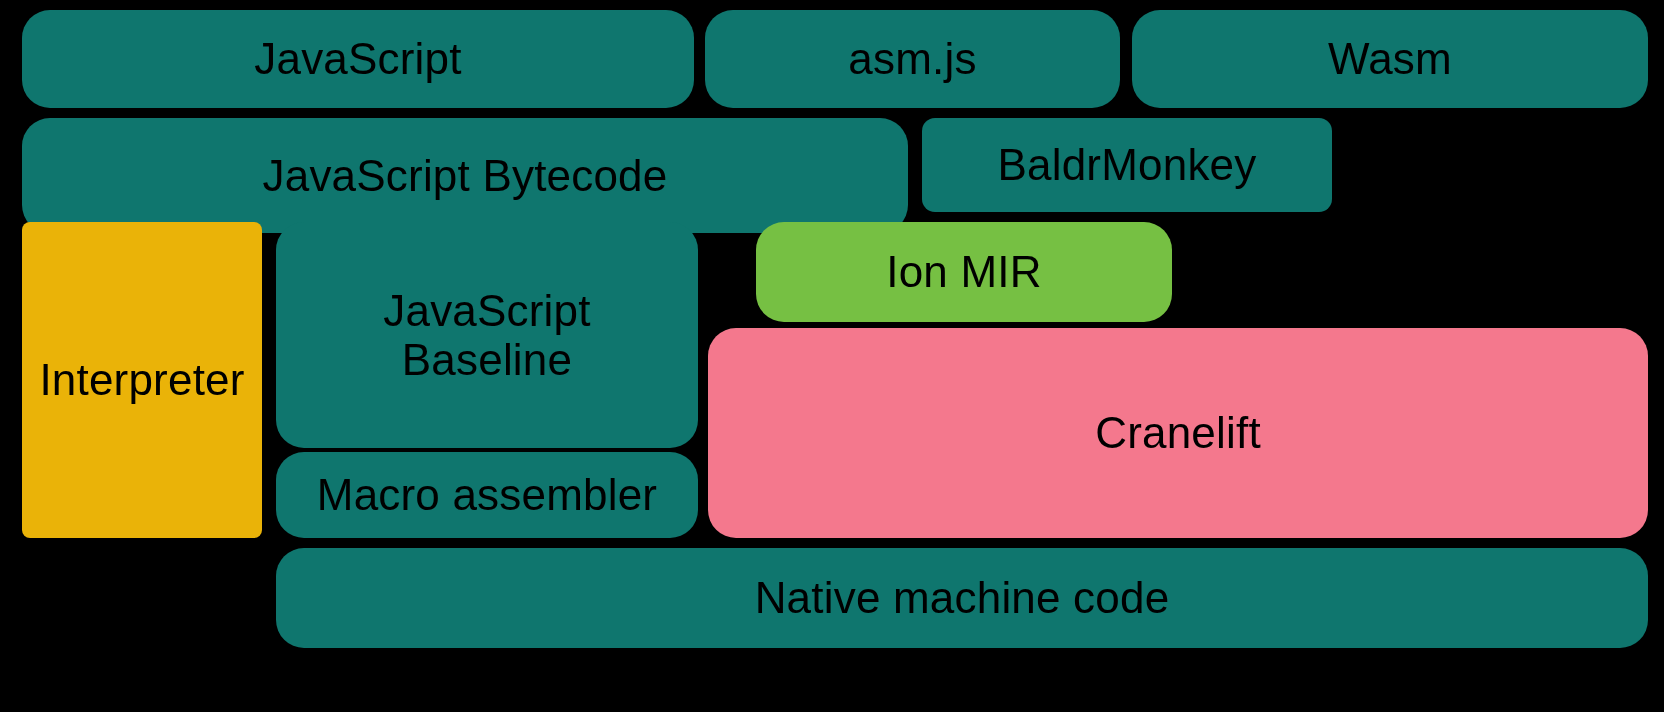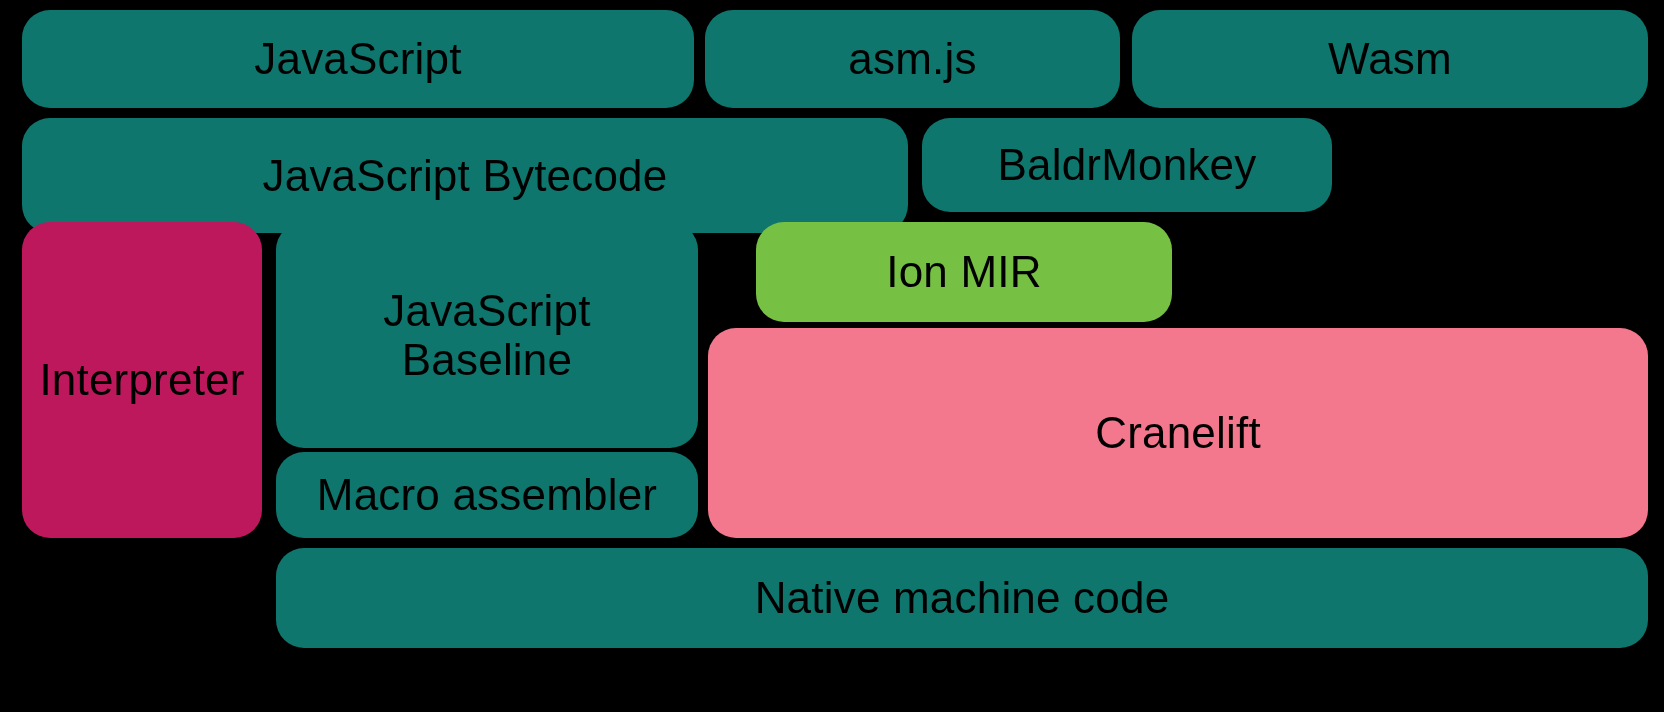--- a/index.html
+++ b/index.html
@@ -28,32 +28,32 @@
     align-items: center;
     justify-content: center;
     text-align: center;
     font-size: 44px;
     line-height: 1.12;
     font-weight: 400;
     letter-spacing: 0.2px;
     white-space: pre-line;
     padding: 0 10px;
   }
-  .node.gray   { background: #be185d; }
+  .node.gray   { background: #eab308; border-radius: 8px; }
   .node.green  { background: #76c043; }
   .node.pink   { background: #f4788d; }
 
   
   #n-javascript       { left:22px;   top:10px;  width:672px;  height:98px; }
   #n-asmjs            { left:705px;  top:10px;  width:415px;  height:98px; }
   #n-wasm             { left:1132px; top:10px;  width:516px;  height:98px; }
 
   
   #n-js-bytecode      { left:22px;   top:118px; width:886px;  height:115px; }
-  #n-baldrmonkey      { left:922px;  top:118px; width:410px;  height:94px; }
+  #n-baldrmonkey      { left:922px;  top:118px; width:410px;  height:94px;border-radius:13px; }
 
   
   #n-interpreter      { left:22px;   top:222px; width:240px;  height:316px; }
   #n-js-baseline      { left:276px;  top:222px; width:422px;  height:226px; }
   #n-macro-assembler  { left:276px;  top:452px; width:422px;  height:86px; }
   #n-ion-mir          { left:708px;  top:222px; width:416px;  height:100px;margin-left:48px; }
   #n-cranelift        { left:708px;  top:328px; width:940px;  height:210px; }
 
   
   #n-native-code      { left:276px;  top:548px; width:1372px; height:100px; }

